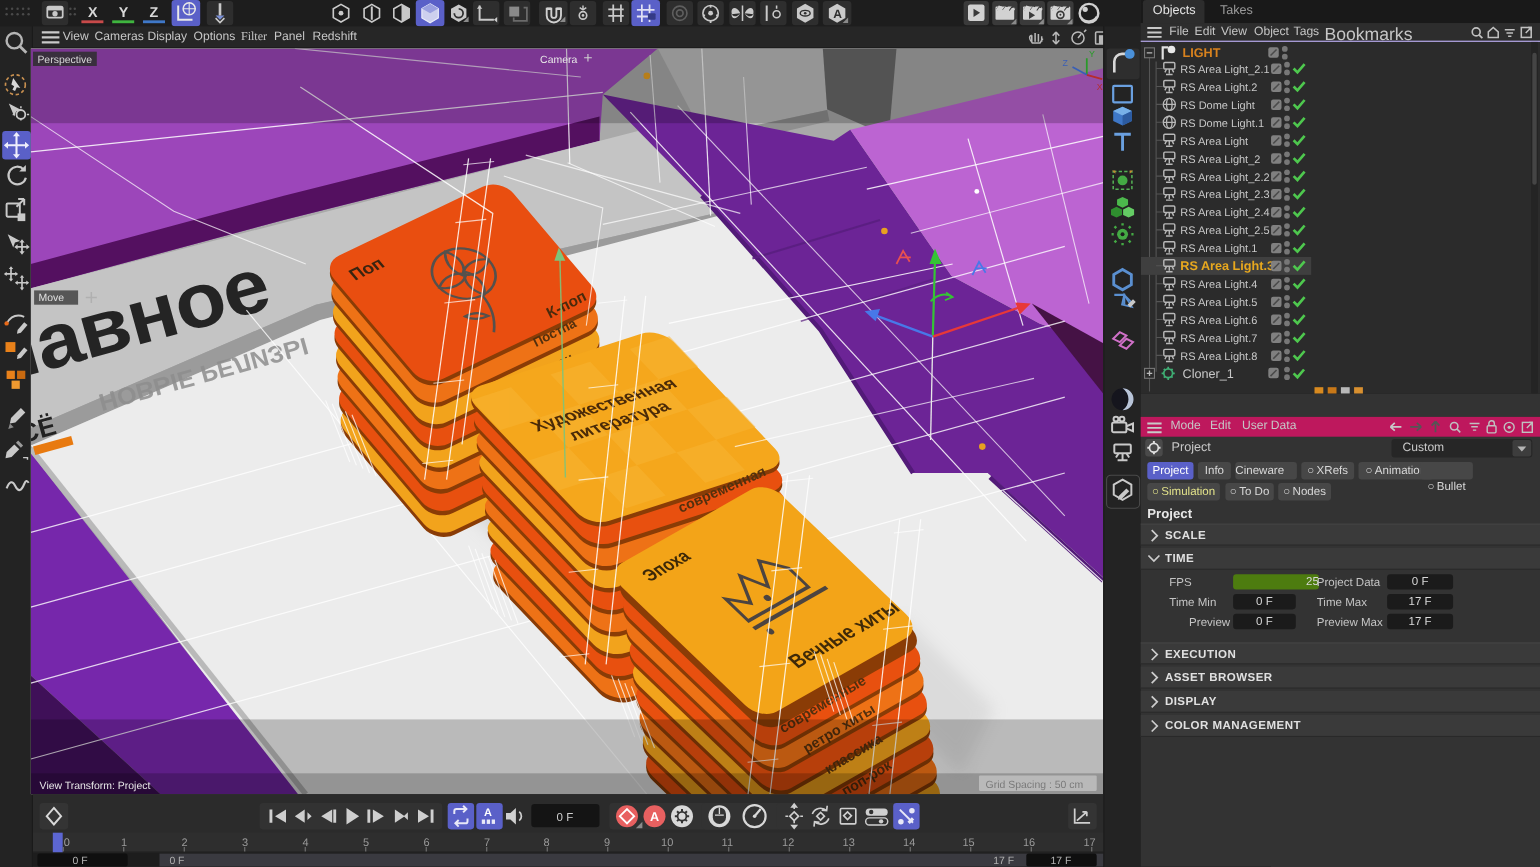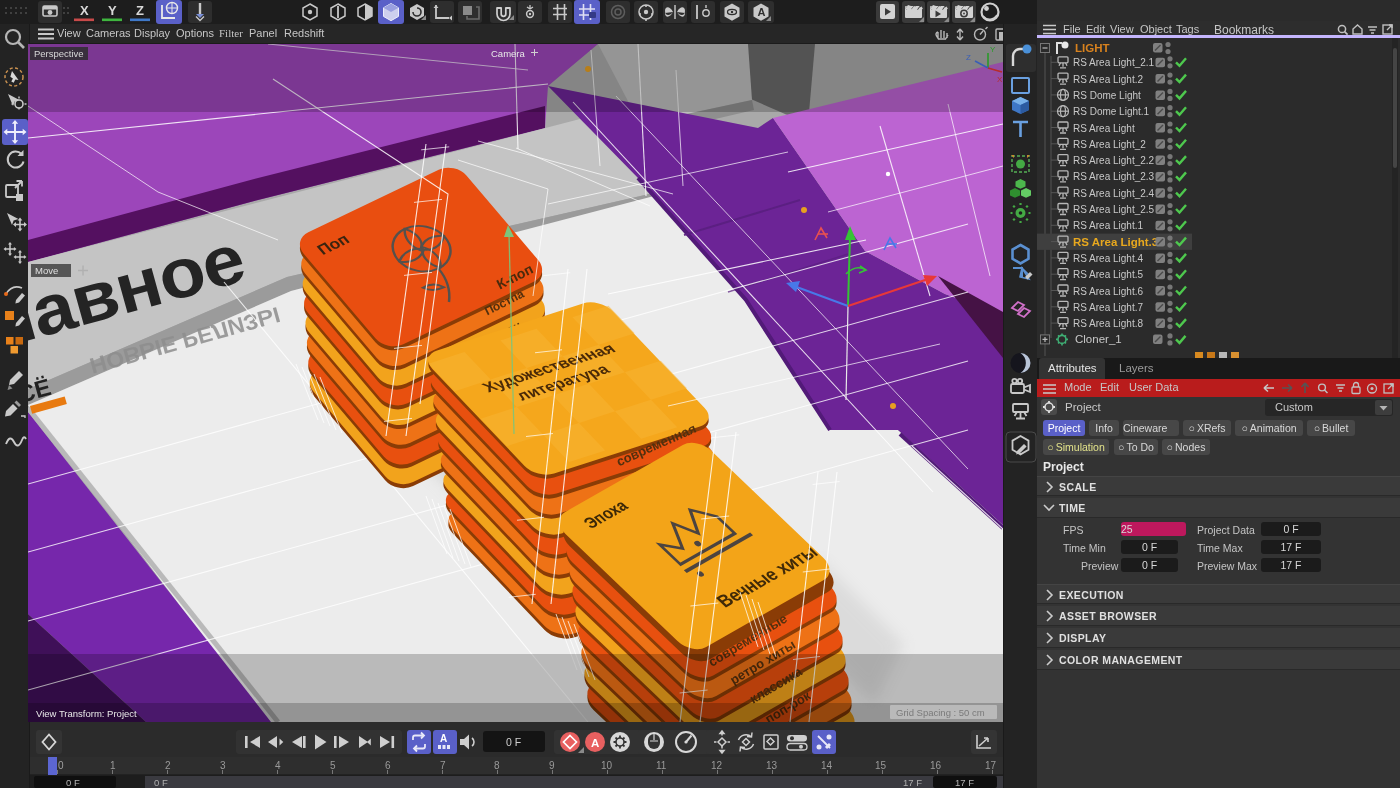--- a/index.html
+++ b/index.html
@@ -557,32 +557,36 @@
       <path d="M16.5 388 v6 M12 394.5 h9 M13 388 l-2.5 4 M20 388 l2.5 4"></path>
     </g>
 
     <rect x="2" y="408" width="30" height="30" rx="4" fill="none" stroke="#4a4a4a" stroke-width="1"></rect>
     <path d="M16.5 412 l8 4.6 v9.2 l-8 4.6 l-8 -4.6 v-9.2 z" fill="none" stroke="#c9c9c9" stroke-width="1.8"></path>
     <path d="M13 427 l7 -7 l2.6 2.6 l-7 7 l-3.4 0.8 z" fill="#c9c9c9"></path>
   </svg>
   </div>
 
   <div class="abs" id="objpanel" style="left:1037px;top:0;width:363px;height:358px;background:#2b2b2b;">
-    <div class="abs" style="left:0;top:21px;width:363px;height:17px;background:#2d2d2d;border-bottom:3px solid #c4b5fd;">
+    <div class="abs" style="left:0;top:0;width:363px;height:21px;background:#191919;">
+      <div class="abs" style="left:2px;top:0;width:56px;height:21px;background:#2d2d2d;border-radius:3px 3px 0 0;color:#e4e4e4;font-size:11.5px;padding:4px 0 0 9px;">Objects</div>
+      <div class="abs" style="left:72px;top:4px;color:#9a9a9a;font-size:11.5px;">Takes</div>
+    </div>
+    <div class="abs" style="left:0;top:21px;width:363px;height:17px;background:#2d2d2d;border-bottom:1px solid #c4b5fd;">
       <svg width="22" height="17" style="position:absolute;left:3px;top:0">
           <g stroke="#c9c9c9" stroke-width="1.7">
             <path d="M3 4.5 h13 M3 8.5 h13 M3 12.5 h13"></path>
           </g>
         </svg>
       <span style="position:absolute;left:26px;top:2px;color:#c6c6c6;font-size:11px;">File</span>
       <span style="position:absolute;left:49px;top:2px;color:#c6c6c6;font-size:11px;">Edit</span>
       <span style="position:absolute;left:73px;top:2px;color:#c6c6c6;font-size:11px;">View</span>
       <span style="position:absolute;left:103px;top:2px;color:#c6c6c6;font-size:11px;">Object</span>
       <span style="position:absolute;left:139px;top:2px;color:#c6c6c6;font-size:11px;">Tags</span>
-      <span style="position:absolute;left:177px;top:2px;color:#c6c6c6;font-size:12px;">Bookmarks</span>
+      <span style="position:absolute;left:167px;top:2px;color:#c6c6c6;font-size:16px;">Bookmarks</span>
       <svg width="66" height="17" style="position:absolute;left:298px;top:0">
         <circle cx="7" cy="8" r="3.6" fill="none" stroke="#c0c0c0" stroke-width="1.5"></circle>
           <path d="M9.6 10.6 l3 3" stroke="#c0c0c0" stroke-width="1.6"></path>
         <path d="M18 13 v-5 l4.5 -4 l4.5 4 v5 z" fill="none" stroke="#c0c0c0" stroke-width="1.4"></path>
         <path d="M33 6 h9 M34.5 9 h6 M36 12 h3" stroke="#c0c0c0" stroke-width="1.4"></path>
         <rect x="48" y="4" width="9" height="9" fill="none" stroke="#c0c0c0" stroke-width="1.4"></rect>
         <path d="M52 9 l5 -5 m-3 0 h3 v3" stroke="#c0c0c0" stroke-width="1.4" fill="none"></path>
       </svg>
     </div>
     <div id="otree" class="abs" style="left:0;top:38px;width:363px;height:320px;">
@@ -853,25 +857,21 @@
           <rect x="194" y="4" width="8" height="6" fill="#d89030"></rect>
         </g>
 
         <rect x="355" y="0" width="6" height="320" fill="#242424"></rect>
         <rect x="356" y="10" width="4" height="120" rx="2" fill="#454545"></rect>
       </svg>
     </div>
   </div>
 
   <div class="abs" id="attrpanel" style="left:1037px;top:358px;width:363px;height:430px;background:#333333;">
-    <div class="abs" style="left:0;top:0;width:363px;height:21px;background:#191919;">
-      <div class="abs" style="left:2px;top:0;width:66px;height:21px;background:#333333;border-radius:3px 3px 0 0;color:#e4e4e4;font-size:11.5px;padding:4px 0 0 9px;">Attributes</div>
-      <div class="abs" style="left:82px;top:4px;color:#9a9a9a;font-size:11.5px;">Layers</div>
-    </div>
-    <div class="abs" style="left:0;top:21px;width:363px;height:18px;background:#b91c1c;">
+    <div class="abs" style="left:0;top:21px;width:363px;height:18px;background:#be185d;">
       <svg width="22" height="18" style="position:absolute;left:3px;top:1">
           <g stroke="#c9c9c9" stroke-width="1.7">
             <path d="M3 5 h13 M3 9 h13 M3 13 h13"></path>
           </g>
         </svg>
       <span style="position:absolute;left:27px;top:2px;color:#c6c6c6;font-size:11px;">Mode</span>
       <span style="position:absolute;left:63px;top:2px;color:#c6c6c6;font-size:11px;">Edit</span>
       <span style="position:absolute;left:92px;top:2px;color:#c6c6c6;font-size:11px;">User Data</span>
       <svg width="140" height="18" style="position:absolute;left:223px;top:1">
         <path d="M4 8 h10 M4 8 l4 -3.5 M4 8 l4 3.5" stroke="#c8c8c8" stroke-width="1.6" fill="none"></path>
@@ -908,21 +908,21 @@
           </div>
         </div>
       </div>
 
       <div class="abs" style="left:6px;top:62px;width:357px;height:38px;font-size:10.5px;">
         <div class="abs" style="left:0;top:0;width:42px;height:16px;background:#5a60c8;border-radius:3px;color:#fff;text-align:center;padding-top:2px;">Project</div>
         <div class="abs" style="left:46px;top:0;width:30px;height:16px;background:#474747;border-radius:3px;color:#d8d8d8;text-align:center;padding-top:2px;">Info</div>
         <div class="abs" style="left:80px;top:0;width:56px;height:16px;background:#474747;border-radius:3px;color:#d8d8d8;text-align:left;padding-top:2px;">Cineware</div>
         <div class="abs" style="left:140px;top:0;width:48px;height:16px;background:#474747;border-radius:3px;color:#d8d8d8;text-align:center;padding-top:2px;">○ XRefs</div>
         <div class="abs" style="left:192px;top:0;width:68px;height:16px;background:#474747;border-radius:3px;color:#d8d8d8;text-align:center;padding-top:2px;">○ Animation</div>
-        <div class="abs" style="left:264px;top:0;width:48px;height:16px;background:#474747;border-radius:3px;color:#d8d8d8;text-align:center;padding-top:2px;">○ Bullet</div>
+        <div class="abs" style="left:248px;top:0;width:48px;height:16px;background:#474747;border-radius:3px;color:#d8d8d8;text-align:center;padding-top:16px;">○ Bullet</div>
         <div class="abs" style="left:0;top:19px;width:66px;height:16px;background:#474747;border-radius:3px;color:#e2e28a;text-align:center;padding-top:2px;">○ Simulation</div>
         <div class="abs" style="left:71px;top:19px;width:44px;height:16px;background:#474747;border-radius:3px;color:#d8d8d8;text-align:center;padding-top:2px;">○ To Do</div>
         <div class="abs" style="left:119px;top:19px;width:48px;height:16px;background:#474747;border-radius:3px;color:#d8d8d8;text-align:center;padding-top:2px;">○ Nodes</div>
       </div>
 
       <div class="abs" style="left:6px;top:102px;color:#e8e8e8;font-size:12px;font-weight:bold;">Project</div>
 
       <div class="abs" style="left:0;top:118px;width:363px;height:20px;background:#3a3a3a;border-top:1px solid #444;border-bottom:1px solid #292929;">
         <svg width="14" height="20" style="position:absolute;left:6px;top:0">
             <path d="M4 5 l5 5 l-5 5" fill="none" stroke="#ccc" stroke-width="1.6"></path>
@@ -931,21 +931,21 @@
       </div>
       <div class="abs" style="left:0;top:140px;width:363px;height:20px;background:#3a3a3a;border-bottom:1px solid #292929;">
         <svg width="16" height="20" style="position:absolute;left:4px;top:0">
             <path d="M3 7 l5 5 l5 -5" fill="none" stroke="#ccc" stroke-width="1.6"></path>
           </svg>
         <span style="position:absolute;left:22px;top:4px;color:#e0e0e0;font-size:10.5px;font-weight:bold;letter-spacing:.4px;">TIME</span>
       </div>
 
       <div class="abs" style="left:0;top:160px;width:363px;height:62px;color:#c4c4c4;font-size:10.5px;">
         <span style="position:absolute;left:26px;top:6px;">FPS</span>
-        <div class="abs" style="left:84px;top:4px;width:65px;height:14px;background:#be185d;border-radius:3px;text-align:left;color:#d8d8d8;padding-top:1px;">25</div>
+        <div class="abs" style="left:84px;top:4px;width:78px;height:14px;background:#4d7c0f;border-radius:3px;text-align:right;color:#d8d8d8;padding-top:1px;">25</div>
         <span style="position:absolute;left:160px;top:6px;">Project Data</span>
         <div class="abs" style="left:224px;top:4px;width:60px;height:14px;background:#1b1b1b;border-radius:3px;text-align:center;color:#d8d8d8;padding-top:1px;">0 F</div>
         <span style="position:absolute;left:26px;top:24px;">Time Min</span>
         <div class="abs" style="left:84px;top:22px;width:57px;height:14px;background:#1b1b1b;border-radius:3px;text-align:center;color:#d8d8d8;padding-top:1px;">0 F</div>
         <span style="position:absolute;left:160px;top:24px;">Time Max</span>
         <div class="abs" style="left:224px;top:22px;width:60px;height:14px;background:#1b1b1b;border-radius:3px;text-align:center;color:#d8d8d8;padding-top:1px;">17 F</div>
         <span style="position:absolute;left:44px;top:42px;">Preview Min</span>
         <div class="abs" style="left:84px;top:40px;width:57px;height:14px;background:#1b1b1b;border-radius:3px;text-align:center;color:#d8d8d8;padding-top:1px;">0 F</div>
         <span style="position:absolute;left:160px;top:42px;">Preview Max</span>
         <div class="abs" style="left:224px;top:40px;width:60px;height:14px;background:#1b1b1b;border-radius:3px;text-align:center;color:#d8d8d8;padding-top:1px;">17 F</div>

